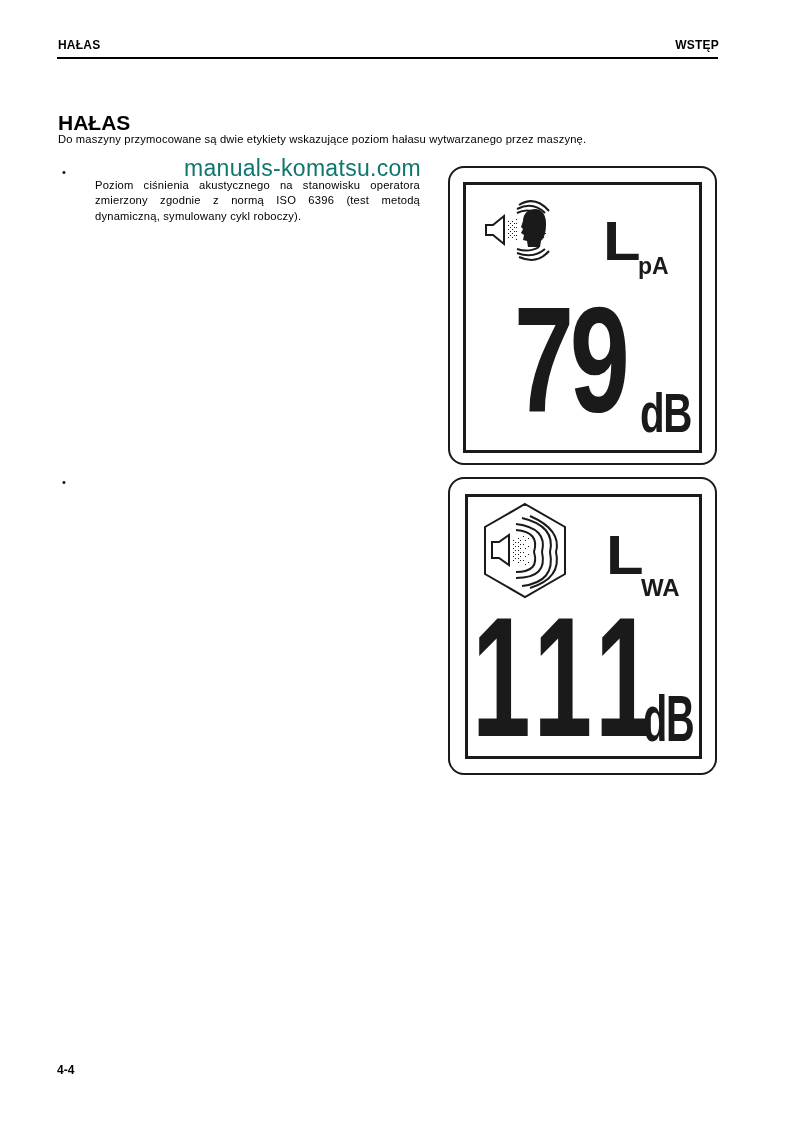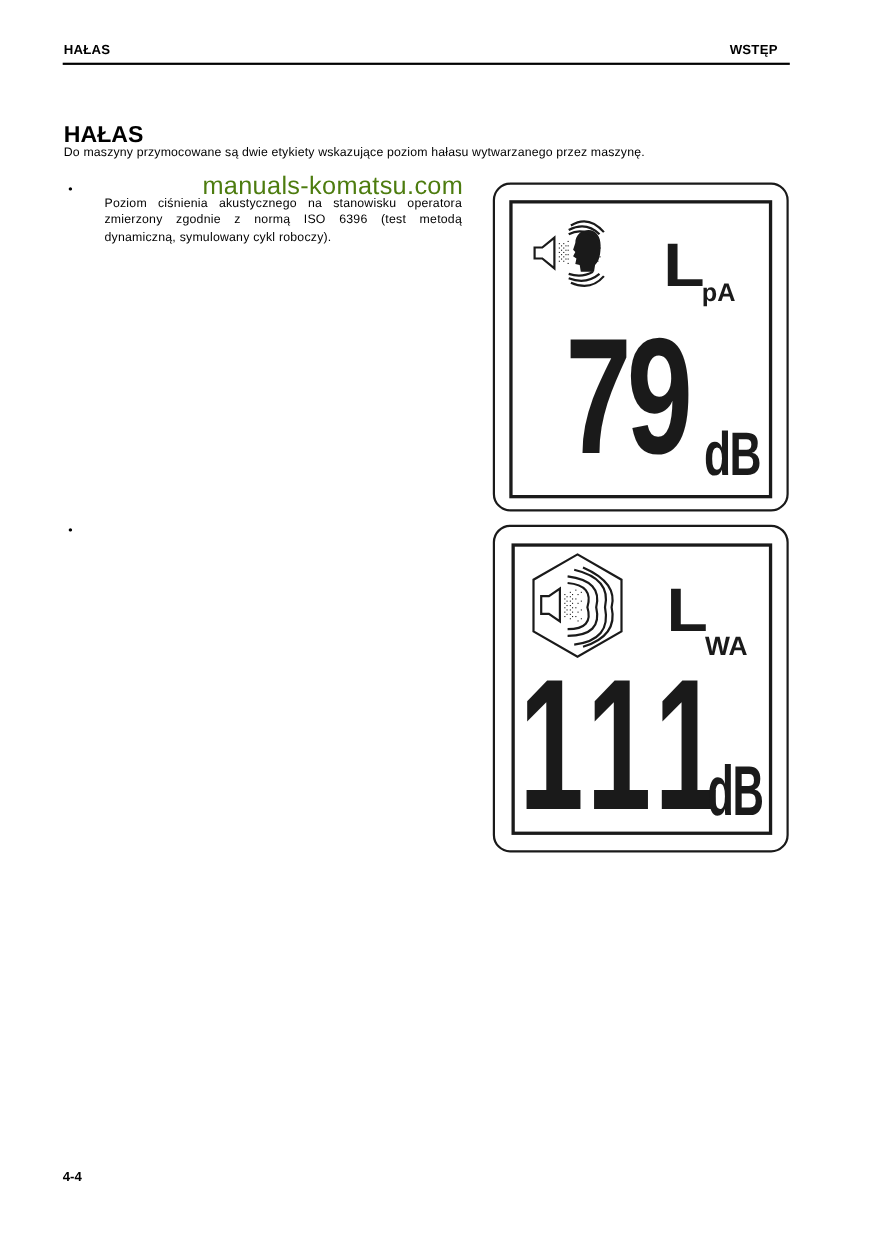--- a/index.html
+++ b/index.html
@@ -1,31 +1,31 @@
 <!DOCTYPE html>
 <html><head>
 <meta charset="utf-8">
 <style>
   * { margin: 0; padding: 0; box-sizing: border-box; }
   html, body { width: 794px; height: 1123px; background: #ffffff; overflow: hidden; }
   body { position: relative; font-family: "Liberation Sans", sans-serif; color: #000; }
 
   .hdr { position: absolute; top: 38px; font-size: 12px; font-weight: bold; letter-spacing: 0.2px; }
   .hdr-left { left: 58px; }
-  .hdr-right { right: 87px; }
+  .hdr-right { right: 75px; }
   .hdr-rule { position: absolute; left: 57px; top: 57px; width: 661px; height: 2px; background: #000; }
 
   .title { position: absolute; left: 58px; top: 111px; font-size: 21px; font-weight: bold; }
   .intro { position: absolute; left: 58px; top: 133px; font-size: 11.2px; letter-spacing: 0.15px; white-space: nowrap; }
 
   .bullet { position: absolute; left: 62px; font-size: 11.2px; }
   .para { position: absolute; left: 83px; width: 349px; font-size: 11.2px; line-height: 15.3px; text-align: justify; letter-spacing: 0.2px; }
   .para p { margin: 12px; }
 
-  .watermark { position: absolute; left: 184px; top: 155px; font-size: 23px; font-family: "Liberation Sans", sans-serif; color: #4d7c0f; letter-spacing: 0.3px; background: rgba(255,255,255,0.0); }
+  .watermark { position: absolute; left: 184px; top: 155px; font-size: 23px; font-family: "Liberation Sans", sans-serif; color: #0f766e; letter-spacing: 0.3px; background: rgba(255,255,255,0.0); }
 
   .label-outer { position: absolute; left: 448px; width: 269px; border: 2px solid #1a1a1a; border-radius: 16px; background: #fff; }
   .label-inner { position: absolute; border: 3px solid #1a1a1a; background: #fff; }
 
   .lbl-sym { position: absolute; font-family: "Liberation Sans", sans-serif; font-weight: bold; color: #1a1a1a; line-height: 1; }
   .big-num { position: absolute; font-family: "Liberation Sans", sans-serif; font-weight: bold; color: #1a1a1a; line-height: 1; transform-origin: left top; }
   .unit { position: absolute; font-family: "Liberation Sans", sans-serif; font-weight: bold; color: #1a1a1a; line-height: 1; transform-origin: left top; }
 
   .page-num { position: absolute; left: 57px; top: 1063px; font-size: 12px; font-weight: bold; }
 </style>

